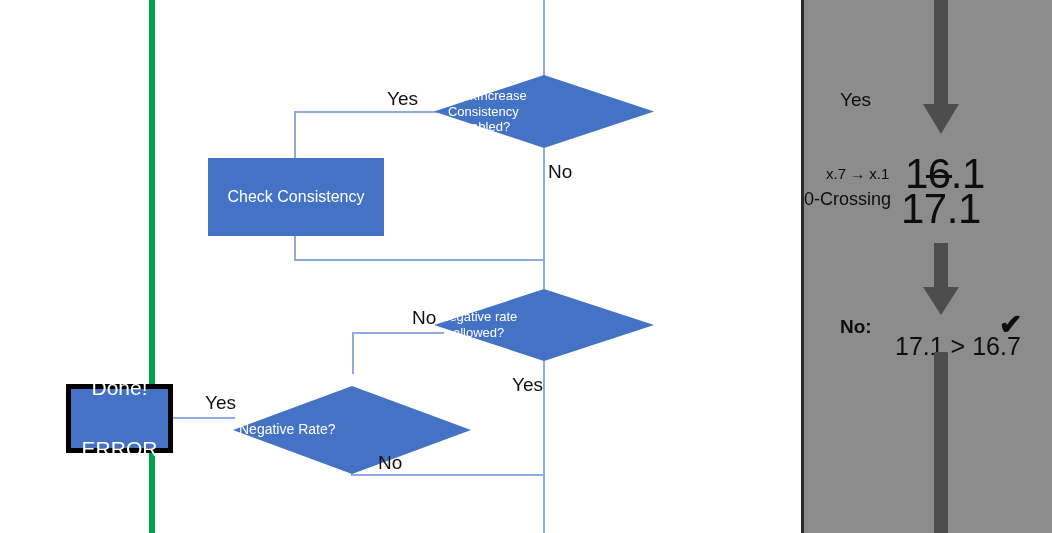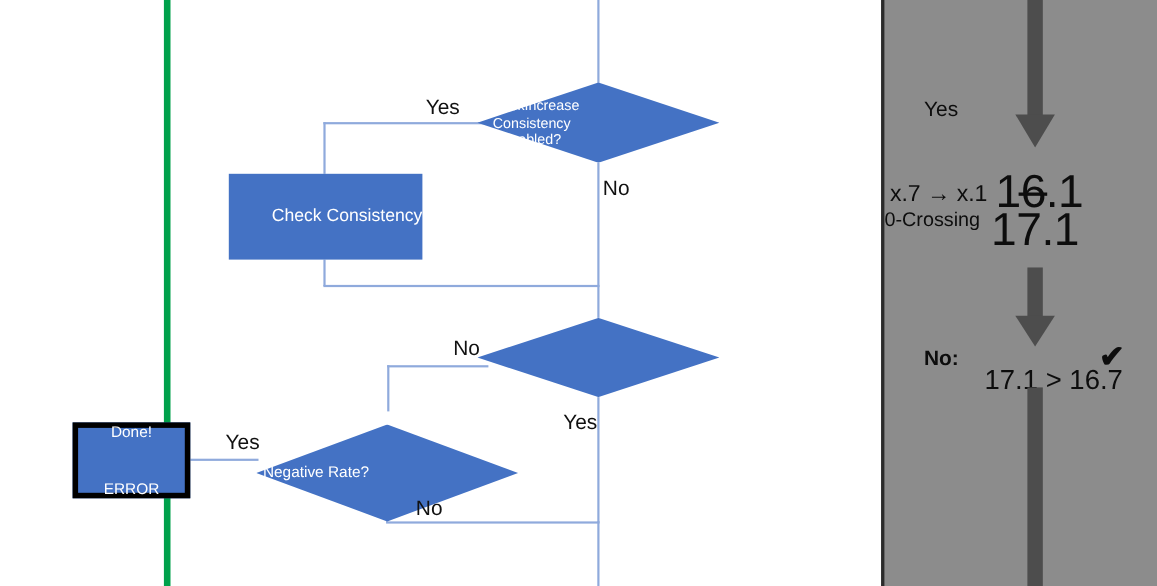--- a/index.html
+++ b/index.html
@@ -13,21 +13,21 @@
 
   .conn{position:absolute;background:#8FAADC;z-index:2;}
 
   .diamond{position:absolute;z-index:3;display:flex;align-items:center;
            justify-content:flex-start;text-align:center;color:#ffffff;
            line-height:1.22;}
   .diamond svg{position:absolute;left:0;top:0;}
   .diamond .dlabel{position:relative;z-index:2;padding:0 6px;}
 
   .procbox{position:absolute;z-index:3;background:#4472C4;color:#ffffff;
-           display:flex;align-items:center;justify-content:flex-end;
+           display:flex;align-items:center;justify-content:center;
            text-align:center;line-height:1.25;}
 
   .errbox{position:absolute;z-index:6;background:#4472C4;color:#ffffff;
           border:5px solid #000000;box-sizing:border-box;
           display:flex;flex-direction:column;align-items:center;
           justify-content:center;text-align:center;line-height:1.25;}
 
   .edgelbl{position:absolute;z-index:5;color:#111111;
            font-size:19px;white-space:nowrap;}
 
@@ -86,48 +86,52 @@
   <div class="procbox" style="left:208px;top:158px;width:176px;height:78px;font-size:16px;">
     <div>
       <div>Check Consistency</div>
     </div>
   </div>
 
   <div class="diamond" style="left:434px;top:289px;width:220px;height:72px;font-size:13px;">
     <svg width="220" height="72" viewBox="0 0 220 72">
       <polygon points="110,0 220,36 110,72 0,36" fill="#4472C4"></polygon>
     </svg>
+    <div class="dlabel">
+      <div>Negative rate</div>
+      <div>allowed?</div>
+    </div>
   </div>
   <div class="edgelbl" style="left:412px;top:307px;">No</div>
   <div class="edgelbl" style="left:512px;top:374px;">Yes</div>
 
   <div class="diamond" style="left:233px;top:386px;width:238px;height:88px;font-size:14px;">
     <svg width="238" height="88" viewBox="0 0 238 88">
       <polygon points="119,0 238,44 119,88 0,44" fill="#4472C4"></polygon>
     </svg>
     <div class="dlabel">Negative Rate?</div>
   </div>
   <div class="edgelbl" style="left:205px;top:392px;">Yes</div>
   <div class="edgelbl" style="left:378px;top:452px;">No</div>
 
-  <div class="errbox" style="left:66px;top:384px;width:107px;height:69px;font-size:14px;gap:34px;">
+  <div class="errbox" style="left:66px;top:384px;width:107px;height:69px;font-size:21px;gap:34px;">
     <div>Done!</div>
     <div>ERROR</div>
   </div>
 
   <div id="panel">
 
     <svg class="arrow" style="left:117px;top:0;" width="40" height="136" viewBox="0 0 40 136">
       <rect x="13" y="0" width="14" height="108" fill="#4D4D4D"></rect>
       <polygon points="2,104 38,104 20,134" fill="#4D4D4D"></polygon>
     </svg>
 
     <div class="ptext" style="left:36px;top:89px;font-size:19px;">Yes</div>
 
-    <div class="ptext" style="left:5px;top:165px;font-size:21px;">x.7 → x.1</div>
+    <div class="ptext" style="left:22px;top:165px;font-size:15px;">x.7 → x.1</div>
     <div class="ptext" style="left:0px;top:189px;font-size:18px;">0-Crossing</div>
 
     <div class="ptext big strike6" style="left:101px;top:150px;">16.1</div>
     <div class="ptext big" style="left:97px;top:185px;">17.1</div>
 
     <svg class="arrow" style="left:117px;top:243px;" width="40" height="74" viewBox="0 0 40 74">
       <rect x="13" y="0" width="14" height="48" fill="#4D4D4D"></rect>
       <polygon points="2,44 38,44 20,72" fill="#4D4D4D"></polygon>
     </svg>
 

